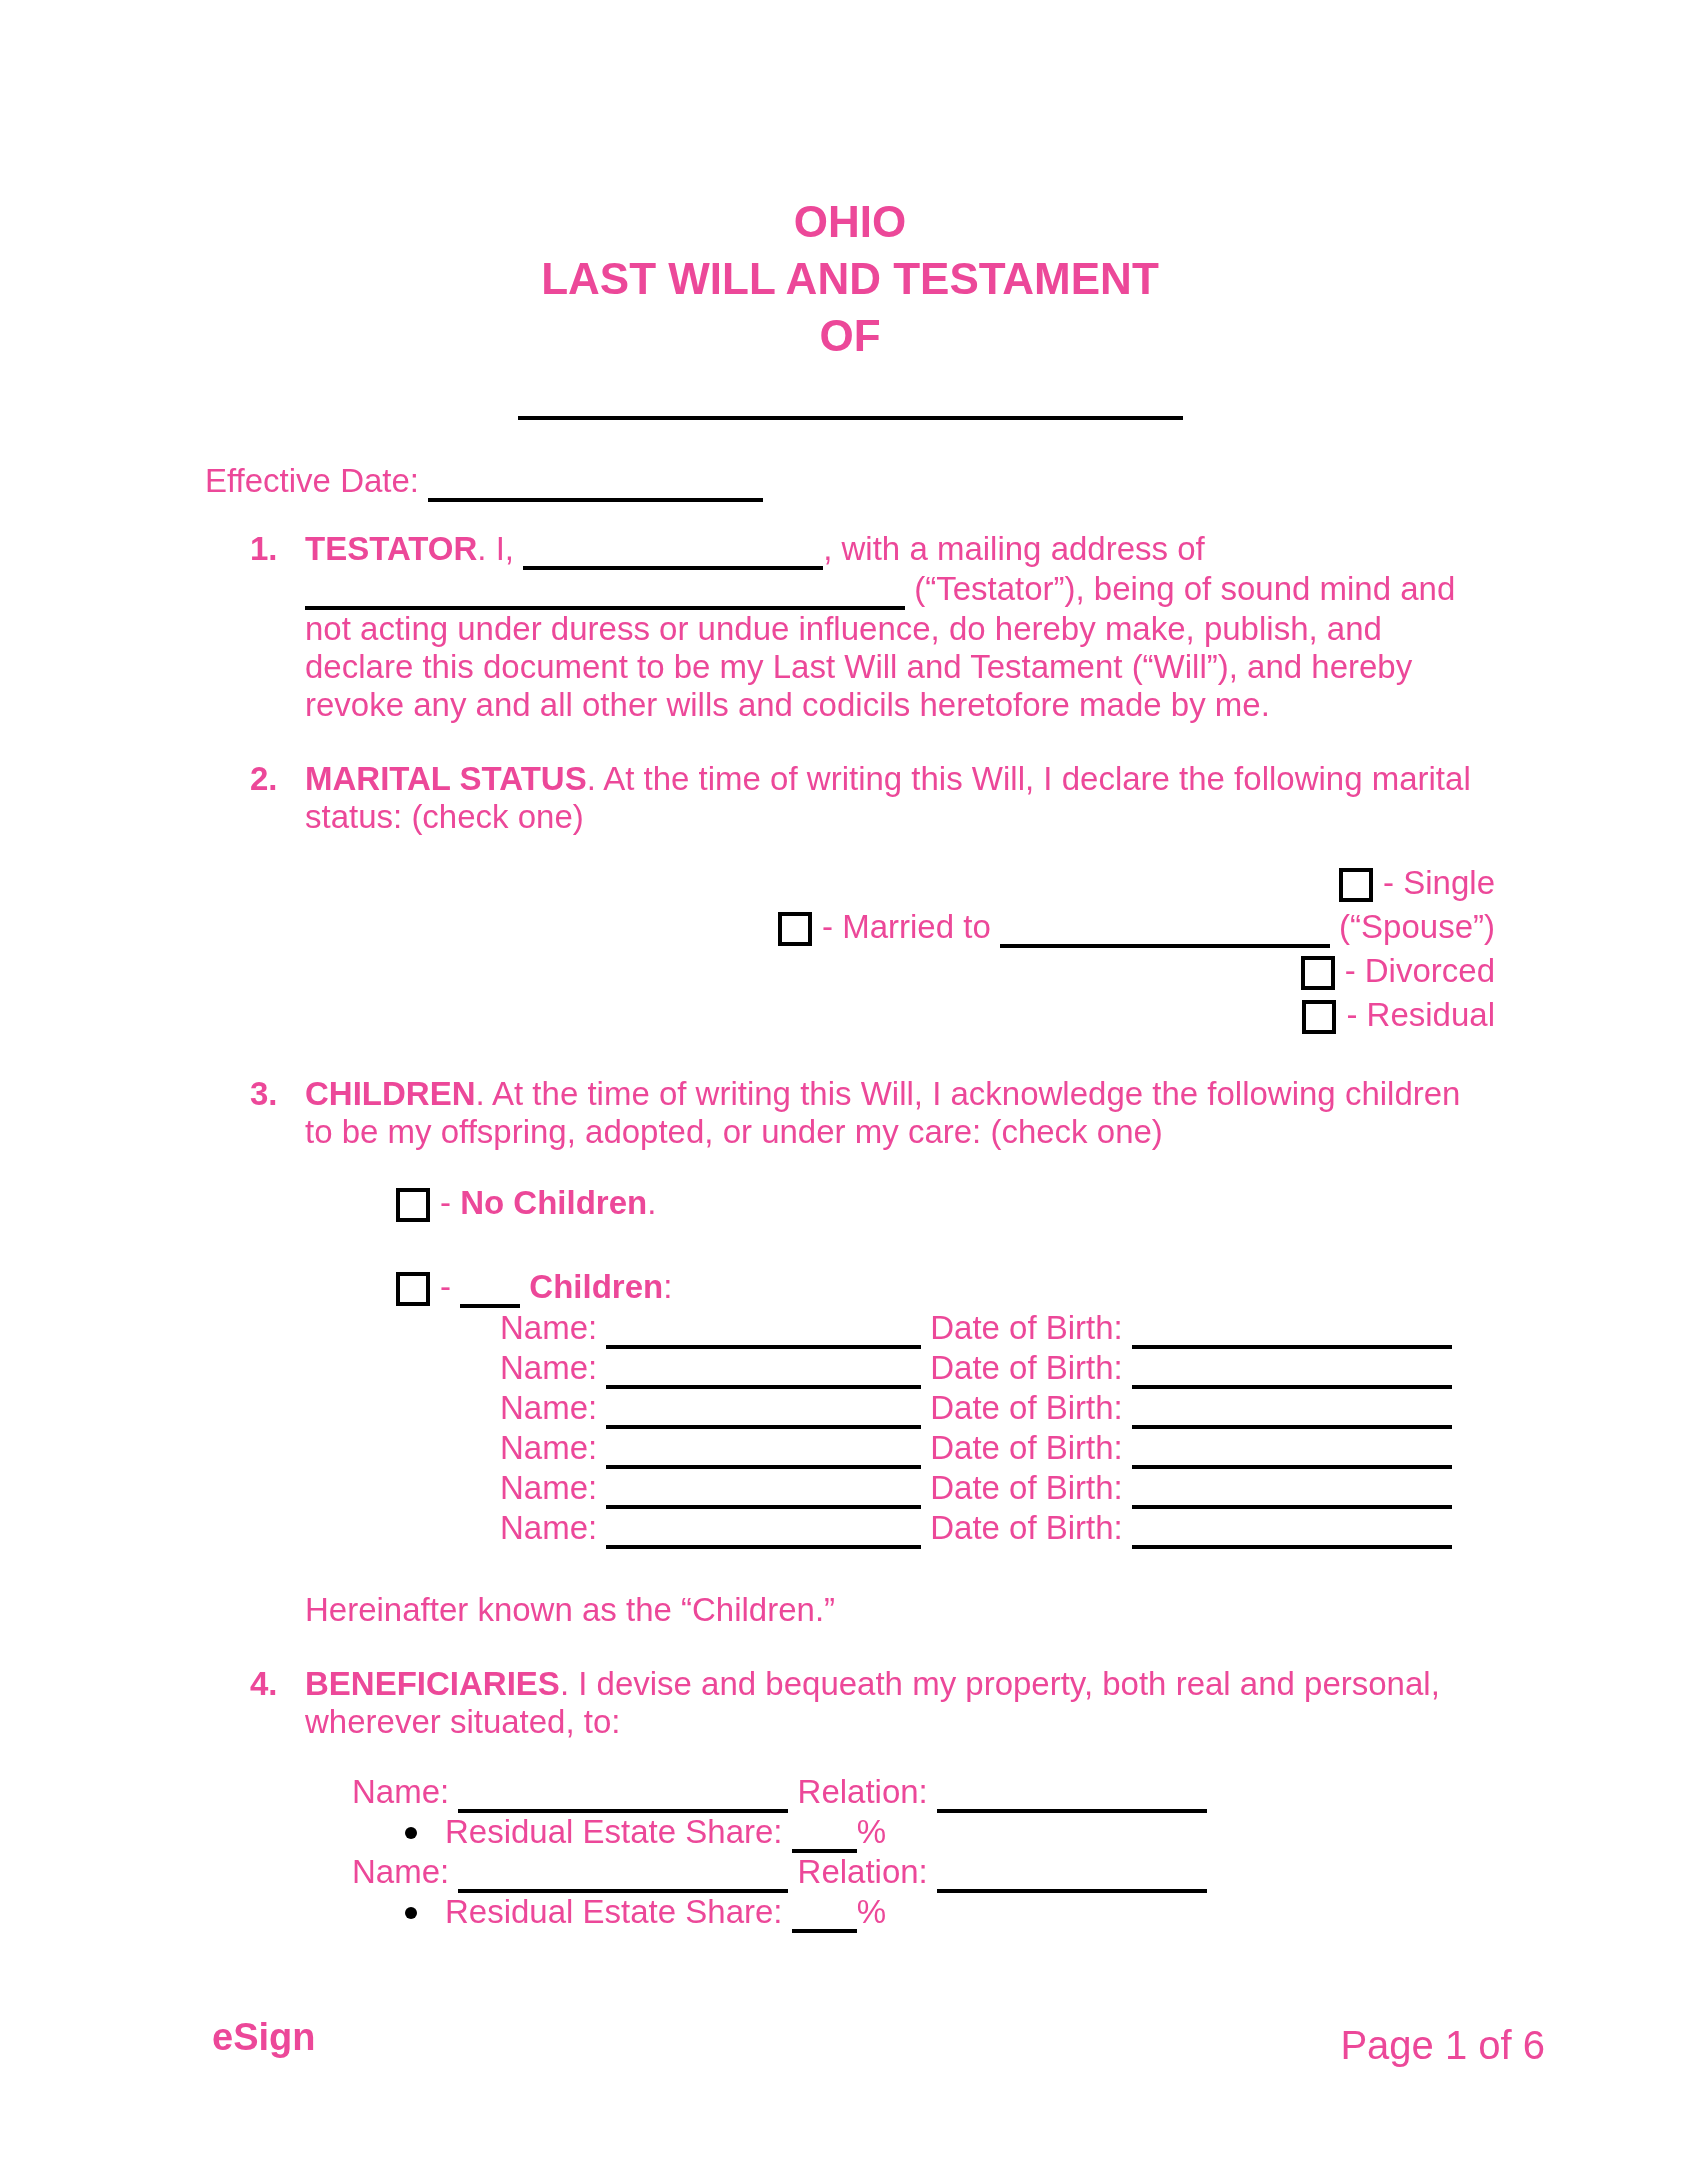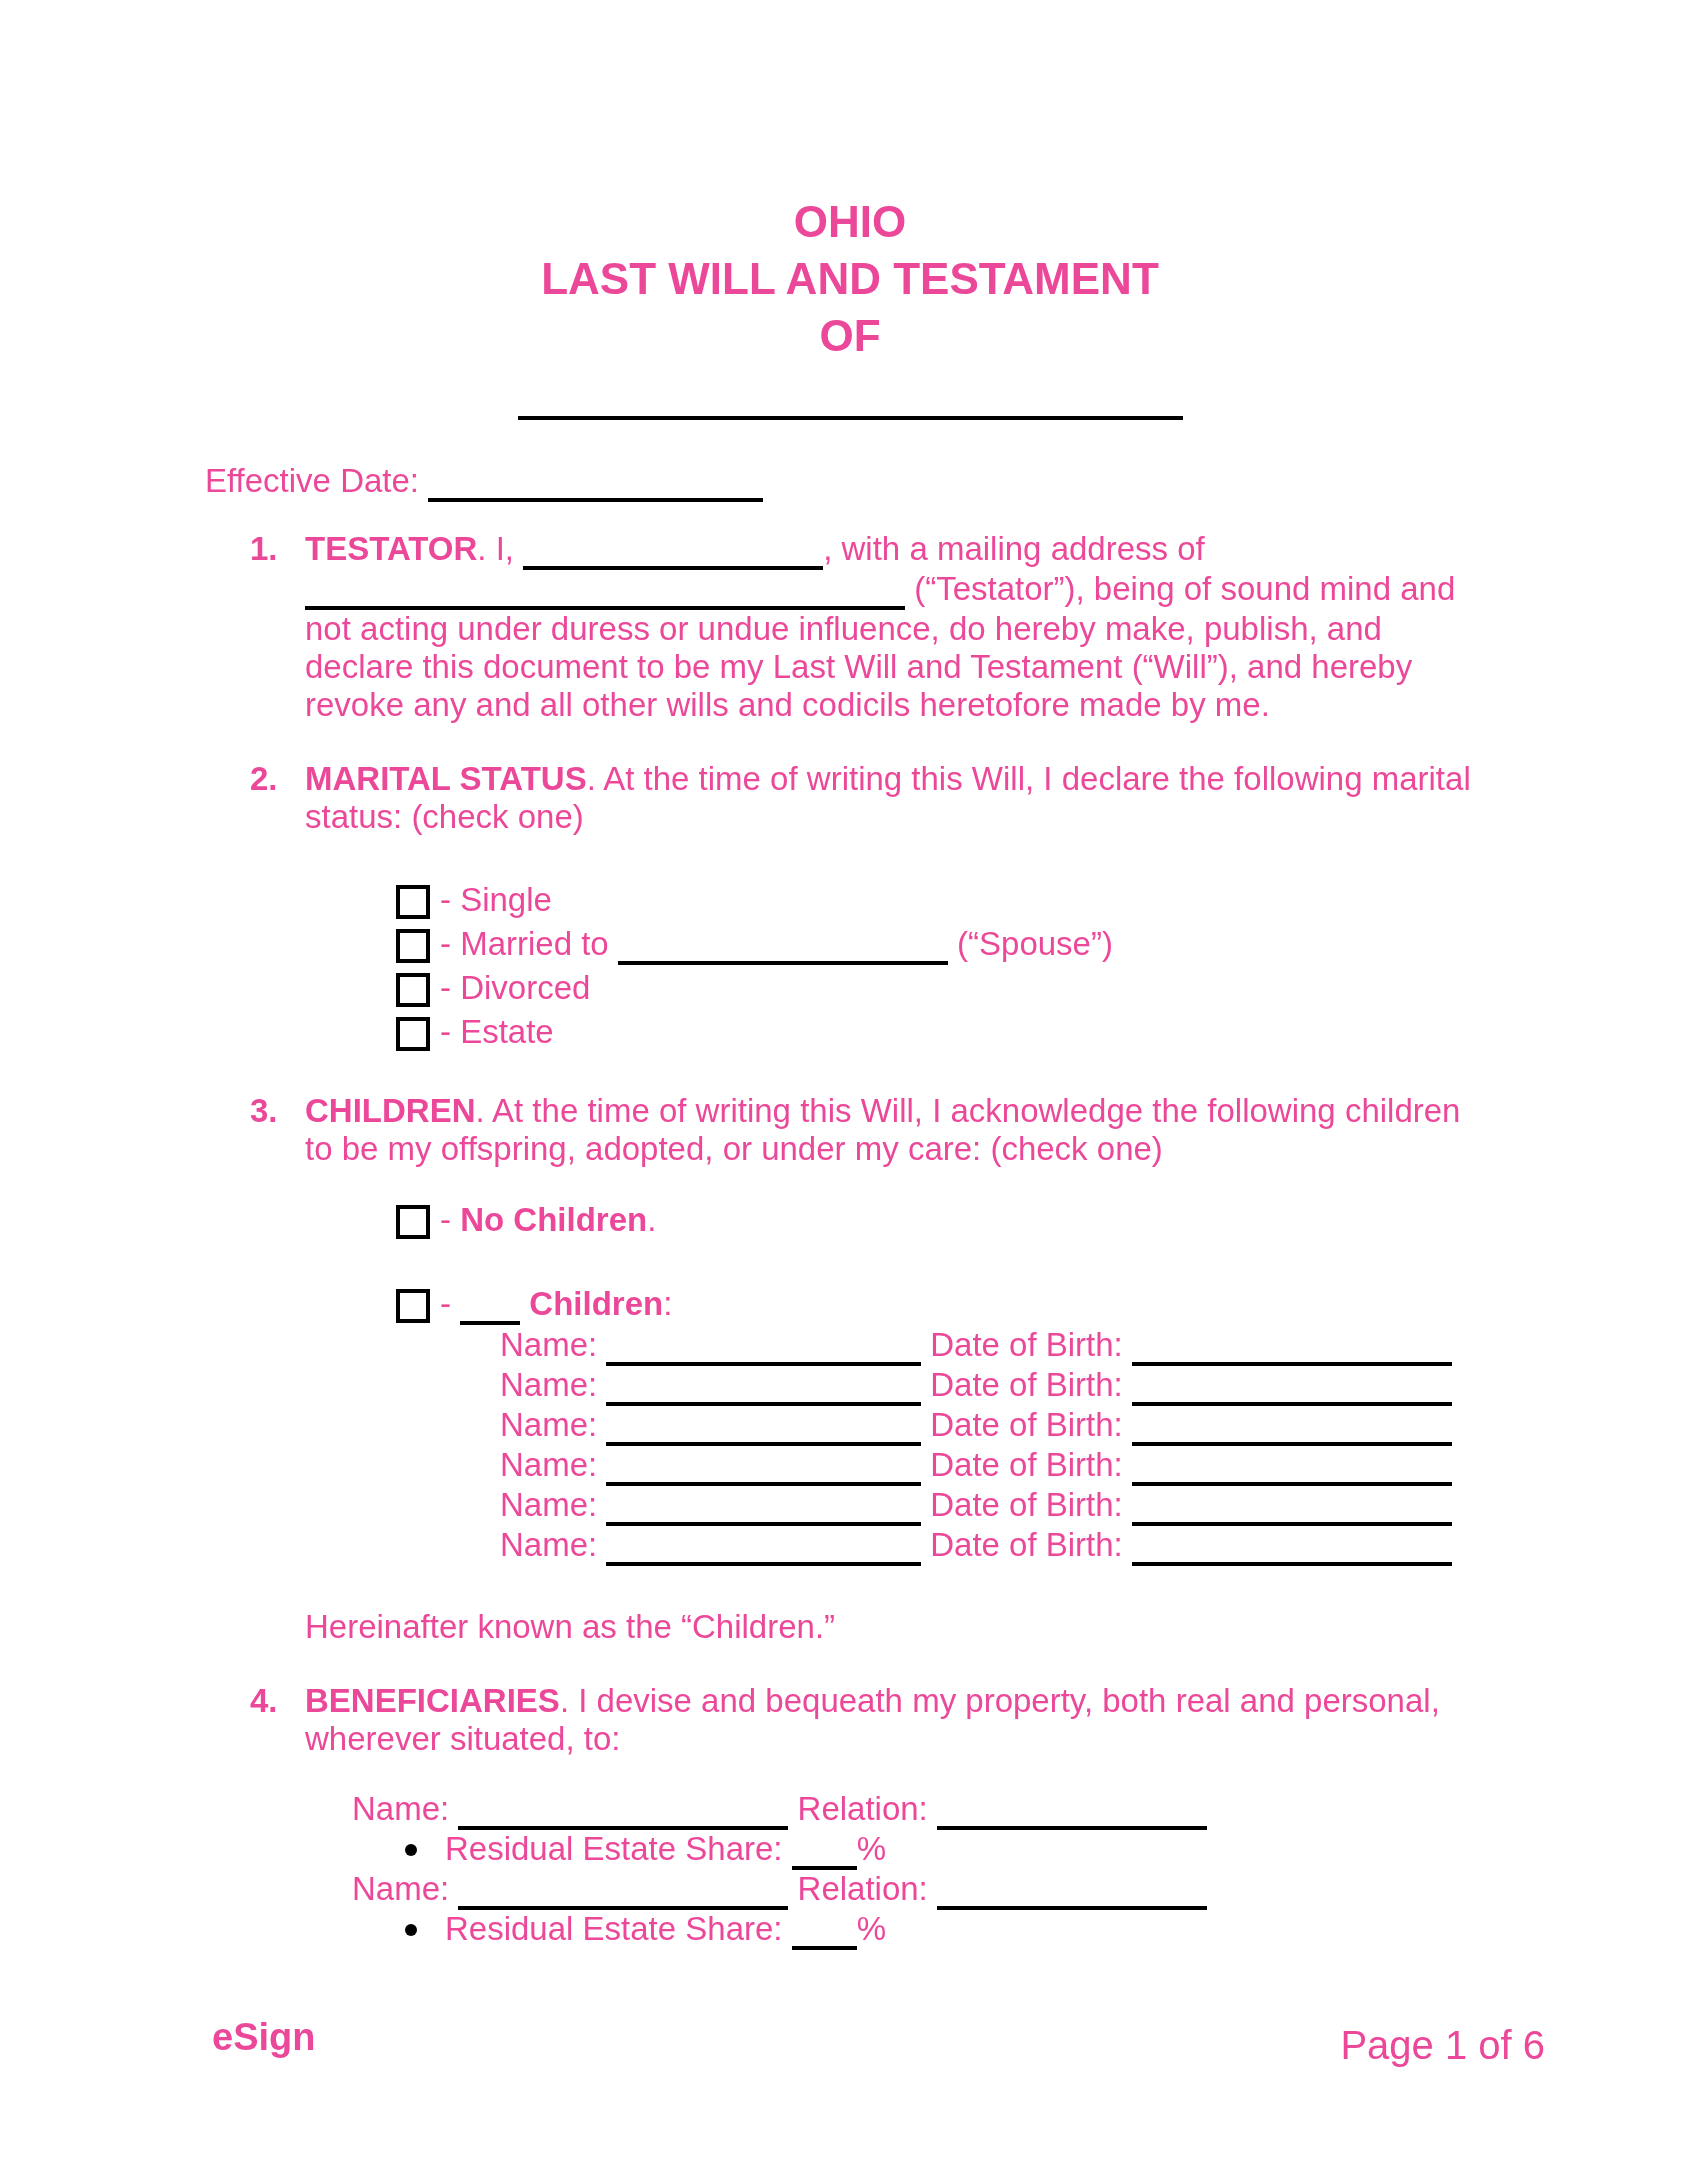--- a/index.html
+++ b/index.html
@@ -77,21 +77,21 @@
   
   .cb {
     display:inline-block;
     width:34px; height:34px;
     box-sizing:border-box;
     border:4px solid #000;
     margin-right:10px;
     vertical-align:-8px;
     background:#fff;
   }
-  .cbgroup { margin-top:42px; }
+  .cbgroup { margin-top:25px;text-align:right; }
   .cbrow { line-height:44px; margin-left:91px; }
 
   .nochildren { margin-top:30px; line-height:44px; margin-left:91px; }
   .childcount { margin-top:40px; line-height:44px; margin-left:91px; }
 
   .childrows { margin-left:195px; }
   .childrow { line-height:38px; white-space:nowrap; }
   .childrow .sp { display:inline-block; width:9px; }
 
   .hereinafter { margin-top:42px; }
@@ -150,21 +150,21 @@
   <div class="item mt-item2">
     <span class="num">2.</span>
     <div class="body"><span class="b">MARITAL STATUS</span><span>. At the time of writing this Will, I declare the following marital status: (check one)</span>
 
       <div class="cbgroup">
         <div class="cbrow"><span class="cb"></span><span>- Single</span></div>
         <div class="cbrow"><span class="cb"></span><span>- Married to</span>
           <span class="blank w330"></span>
           <span>(“Spouse”)</span></div>
         <div class="cbrow"><span class="cb"></span><span>- Divorced</span></div>
-        <div class="cbrow"><span class="cb"></span><span>- Estate</span></div>
+        <div class="cbrow"><span class="cb"></span><span>- Residual</span></div>
       </div>
     </div>
   </div>
 
   <div class="item mt-item3">
     <span class="num">3.</span>
     <div class="body"><span class="b">CHILDREN</span><span>. At the time of writing this Will, I acknowledge the following children to be my offspring, adopted, or under my care: (check one)</span>
 
       <div class="nochildren"><span class="cb"></span><span>-</span>
         <span class="b">No Children</span><span>.</span></div>

